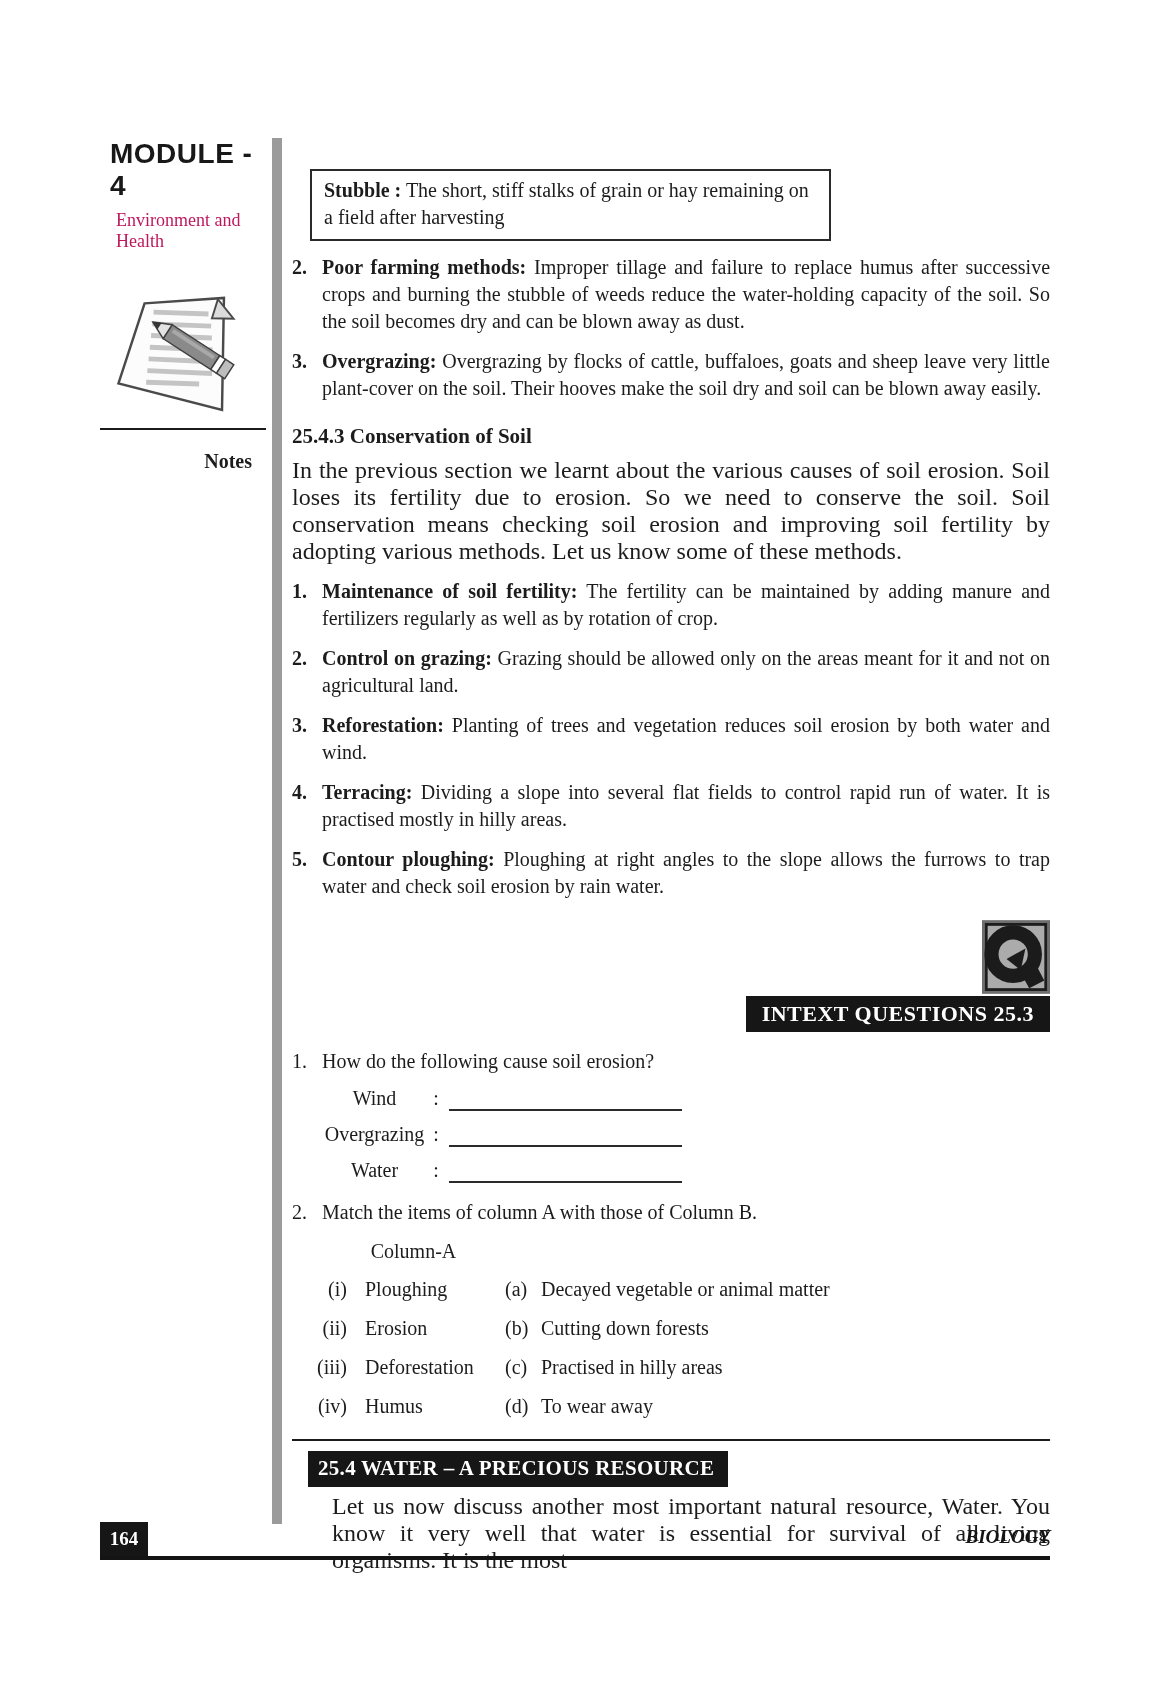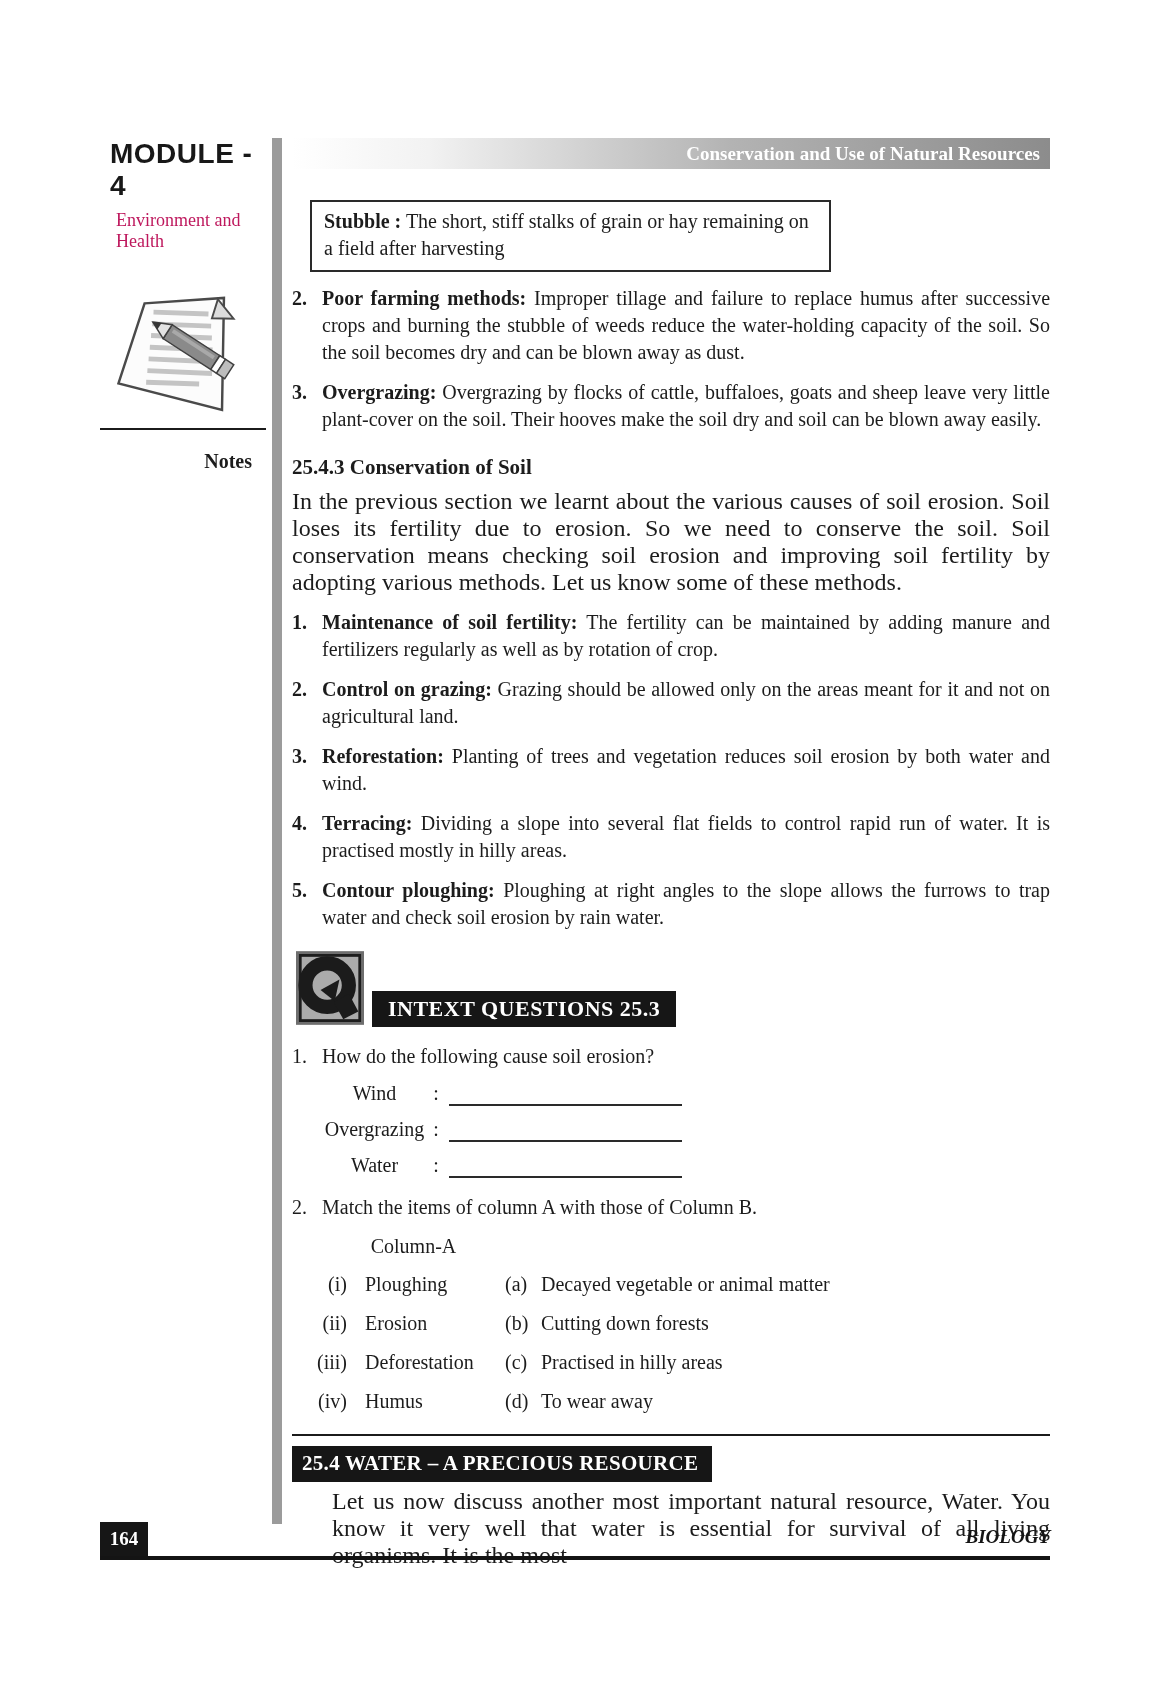--- a/index.html
+++ b/index.html
@@ -43,21 +43,21 @@
 
   .num-item{display:flex;margin-top:13px;font-size:20px;line-height:27px;}
   .num-item .num{flex:0 0 30px;font-weight:bold;}
   .num-item .body{flex:1;text-align:justify;}
   .num-item .lead{font-weight:bold;}
 
   .sec-heading{font-weight:bold;font-size:21px;margin:22px 0 8px 0;}
   .para{font-size:24px;line-height:27px;text-align:justify;}
 
   
-  .intext-head{display:flex;align-items:flex-end;margin:18px 0 0 4px;}
+  .intext-head{display:flex;align-items:flex-end;margin:18px 0 0 4px;flex-direction:column;}
   .q-icon{width:68px;height:78px;display:block;}
   .intext-bar{
     margin-left:8px;height:36px;line-height:36px;background:#161616;color:#fff;
     font-weight:bold;font-size:22px;padding:0 16px;letter-spacing:0.5px;
   }
   .q-line{display:flex;font-size:20px;line-height:27px;margin-top:16px;}
   .q-line .qnum{flex:0 0 30px;}
   .answer-row{display:flex;align-items:flex-end;margin:10px 0 0 30px;font-size:20px;line-height:26px;text-align:center;}
   .answer-row .a-label{flex:0 0 105px;}
   .answer-row .a-colon{flex:0 0 18px;}
@@ -68,21 +68,21 @@
   .match-headers .col-b{grid-column:4;padding-left:63px;}
   .match-row{display:grid;grid-template-columns:63px 150px 30px auto;margin-top:13px;font-size:20px;line-height:26px;}
   .match-row .rn{text-align:right;padding-right:8px;}
   .match-row .ai{padding-left:10px;}
   .match-row .bl{}
   .match-row .bi{padding-left:6px;}
 
   .section-rule{border:none;border-top:2.5px solid #1b1b1b;margin:20px 0 0 0;}
   .black-banner{
     display:inline-block;background:#161616;color:#ffffff;font-weight:bold;
-    font-size:21px;padding:5px 14px 6px 10px;margin-top:10px;letter-spacing:0.3px;
+    font-size:21px;padding:5px 14px 6px 10px;margin-top:10px;letter-spacing:0.3px;margin-left:16px;
   }
   .after-banner{margin-top:6px;margin-left:40px;}
 
   
   .footer-line{position:absolute;left:100px;top:1556px;width:950px;height:4px;background:#141414;}
   .page-num-box{
     position:absolute;left:100px;top:1522px;width:48px;height:34px;background:#161616;
     color:#fff;font-weight:bold;font-size:19px;text-align:center;line-height:34px;
   }
   .subject-label{
@@ -126,21 +126,20 @@
     </svg>
 
     <div class="notes-rule"></div>
     <div class="notes-label">Notes</div>
   </div>
 
   <div class="v-divider"></div>
 
   <div class="main">
 
-    <div class="header-bar">Conservation and Use of Natural Resources</div>
 
     
     <div class="def-box">
       <b>Stubble :</b>
       <span>The short, stiff stalks of grain or hay remaining on a field after harvesting</span>
     </div>
 
     
     <div class="num-item">
       <span class="num">2.</span>

